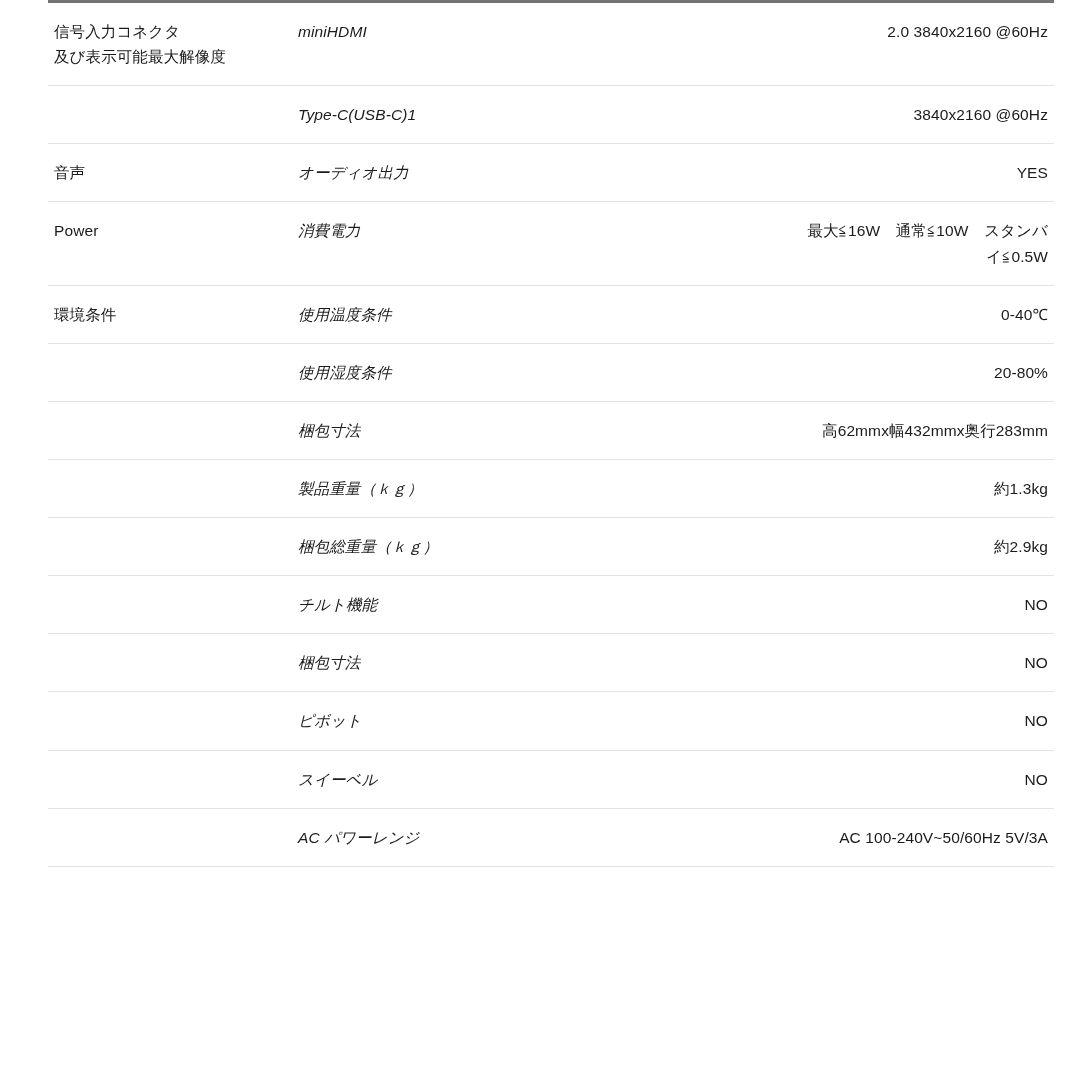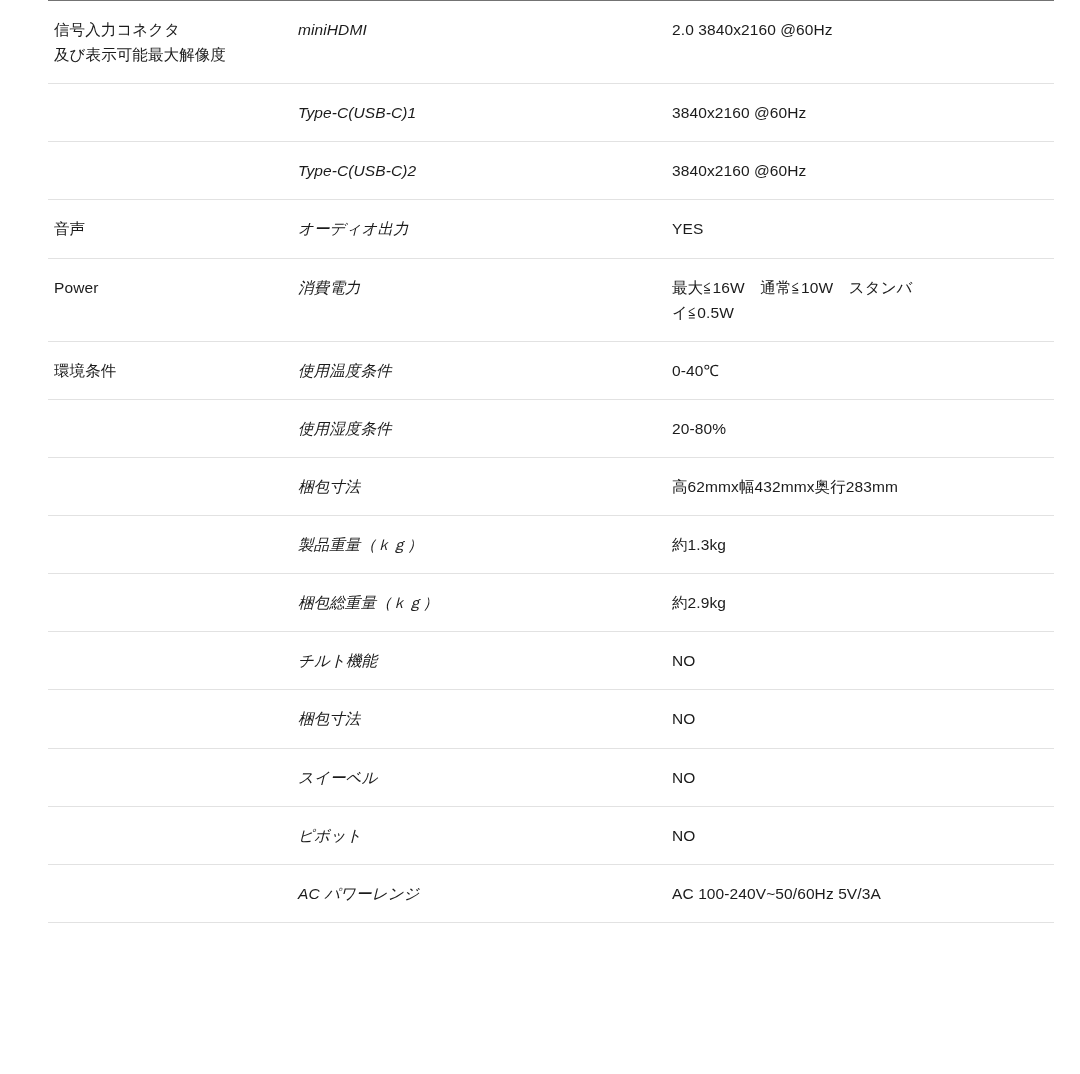--- a/index.html
+++ b/index.html
@@ -21,41 +21,42 @@
   }
   table.spec-table {
     width: 984px;
     border-collapse: collapse;
     table-layout: fixed;
   }
   table.spec-table tr {
     border-bottom: 1px solid #e2e2e2;
   }
   table.spec-table tr.first-row {
-    border-top: 1px solid #737373;
+    border-top: 3px solid #737373;
   }
   table.spec-table td {
     vertical-align: top;
     padding: 16px 6px 16px 6px;
     font-size: 15.5px;
     line-height: 1.62;
     font-weight: 400;
     color: #1b1b1b;
     letter-spacing: 0.1px;
   }
   td.col-category {
     width: 232px;
     padding-left: 8px;
   }
   td.col-item {
     width: 362px;
     font-style: italic;
   }
   td.col-value {
     width: 376px;
+    text-align: right;
   }
   .cell-lines span {
     display: block;
   }
 </style>
 </head>
 <body>
 
 <div class="spec-sheet">
   <table class="spec-table">
@@ -75,29 +76,20 @@
         <tr>
           <td class="col-category cell-lines"></td>
           <td class="col-item cell-lines">
             <span>Type-C(USB-C)1</span>
           </td>
           <td class="col-value cell-lines">
             <span>3840x2160 @60Hz</span>
           </td>
         </tr>
         <tr>
-          <td class="col-category cell-lines"></td>
-          <td class="col-item cell-lines">
-            <span>Type-C(USB-C)2</span>
-          </td>
-          <td class="col-value cell-lines">
-            <span>3840x2160 @60Hz</span>
-          </td>
-        </tr>
-        <tr>
           <td class="col-category cell-lines">
             <span>音声</span>
           </td>
           <td class="col-item cell-lines">
             <span>オーディオ出力</span>
           </td>
           <td class="col-value cell-lines">
             <span>YES</span>
           </td>
         </tr>
@@ -174,30 +166,30 @@
           <td class="col-item cell-lines">
             <span>梱包寸法</span>
           </td>
           <td class="col-value cell-lines">
             <span>NO</span>
           </td>
         </tr>
         <tr>
           <td class="col-category cell-lines"></td>
           <td class="col-item cell-lines">
+            <span>ピボット</span>
+          </td>
+          <td class="col-value cell-lines">
+            <span>NO</span>
+          </td>
+        </tr>
+        <tr>
+          <td class="col-category cell-lines"></td>
+          <td class="col-item cell-lines">
             <span>スイーベル</span>
-          </td>
-          <td class="col-value cell-lines">
-            <span>NO</span>
-          </td>
-        </tr>
-        <tr>
-          <td class="col-category cell-lines"></td>
-          <td class="col-item cell-lines">
-            <span>ピボット</span>
           </td>
           <td class="col-value cell-lines">
             <span>NO</span>
           </td>
         </tr>
         <tr>
           <td class="col-category cell-lines"></td>
           <td class="col-item cell-lines">
             <span>AC パワーレンジ</span>
           </td>

